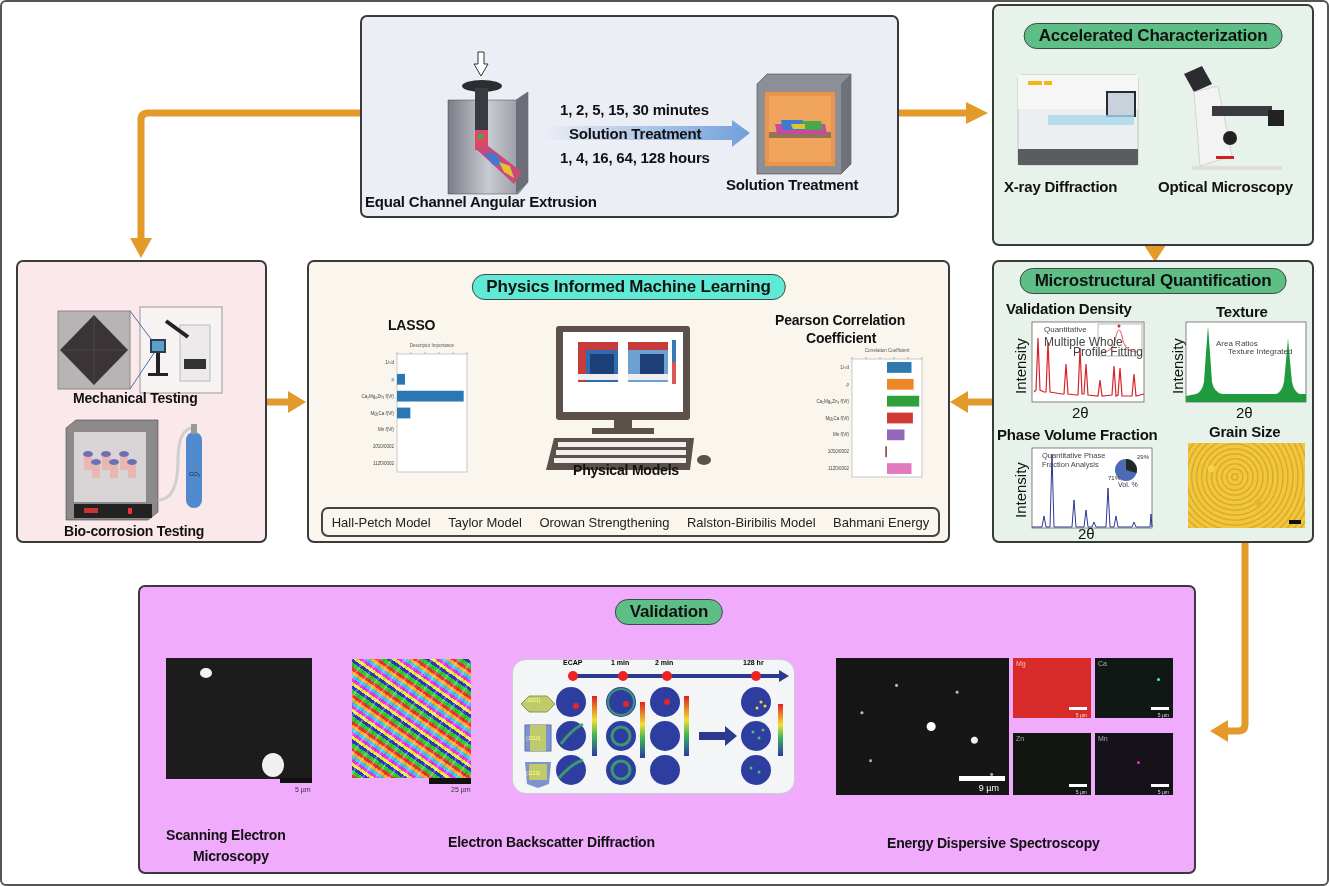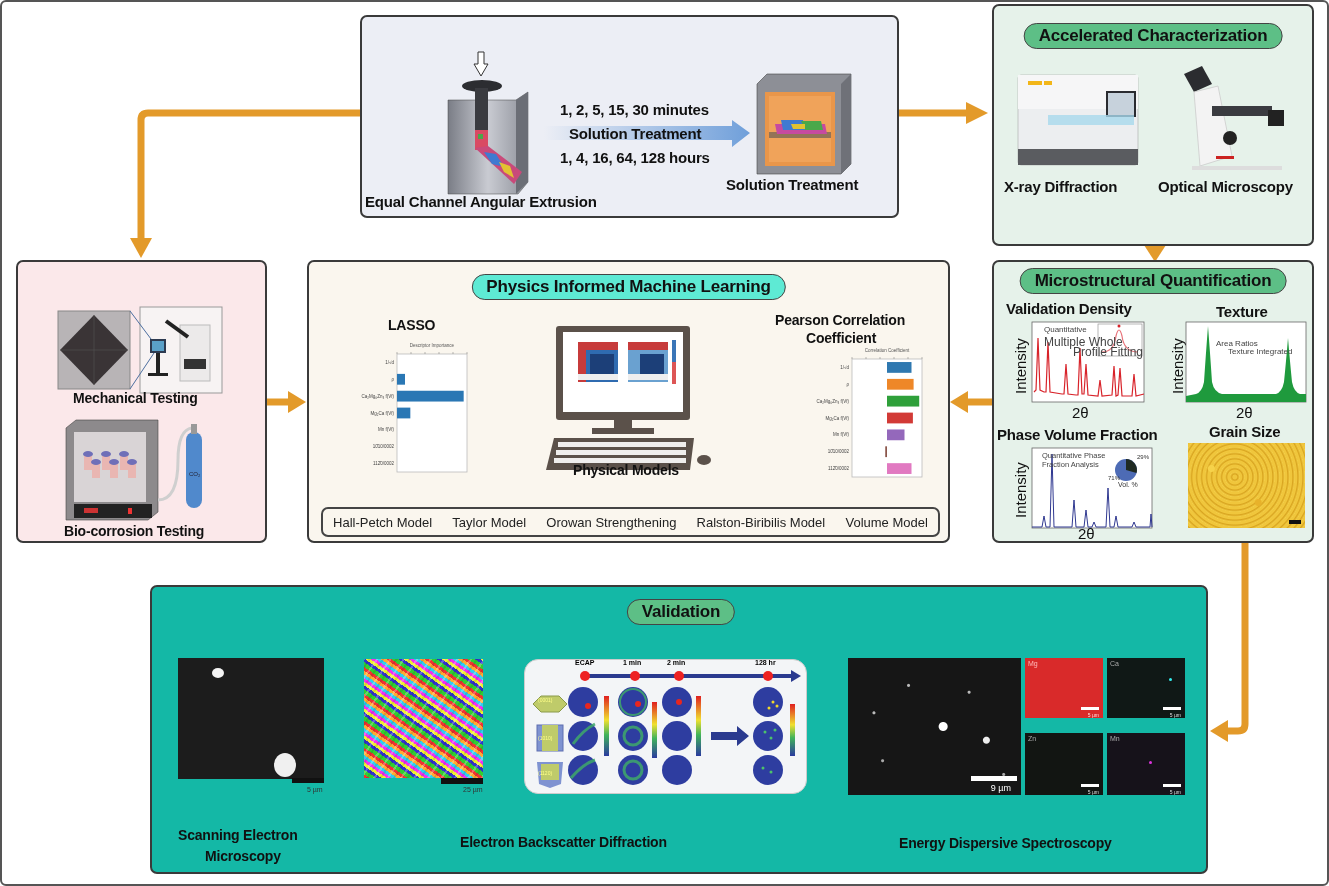--- a/index.html
+++ b/index.html
@@ -260,21 +260,21 @@
       <rect x="111.25" y="99.32000000000001" width="1.75" height="10.788571428571428" fill="#8b564b"></rect>
       <text x="75" y="123.07142857142857" font-size="4.5" text-anchor="end" fill="#444">112̄0/0002</text>
       <rect x="113" y="116.17714285714285" width="24.5" height="10.788571428571428" fill="#e179c1"></rect>
     </svg>
 
   <div class="models-bar" style="left:12px;top:245px;width:619px;height:30px;">
     <span>Hall-Petch Model</span>
     <span>Taylor Model</span>
     <span>Orowan Strengthening</span>
     <span>Ralston-Biribilis Model</span>
-    <span>Volume Model</span>
+    <span>Bahmani Energy</span>
   </div>
 </div>
 
 <div class="panel" style="left:992px;top:260px;width:322px;height:283px;background:#e6f2ea;">
   <div class="pill" style="top:6px;background:#5dbf86;">Microstructural Quantification</div>
 
   <div class="lbl" style="left:12px;top:38px;font-size:15px;">Validation Density</div>
   <div class="ax-label rot" style="left:18px;top:132px;">Intensity</div>
   <svg width="112" height="80" style="left:38px;top:60px;">
     <rect x="0" y="0" width="112" height="80" fill="#fff" stroke="#666" stroke-width="0.8"></rect>
@@ -315,21 +315,21 @@
 
   <div class="lbl" style="left:215px;top:161px;font-size:15px;">Grain Size</div>
   <div class="imgbox" style="left:194px;top:181px;width:117px;height:85px;background:
     radial-gradient(circle at 20% 30%, #f6d24a 0 3px, transparent 4px),
     radial-gradient(circle at 60% 70%, #e8b22a 0 3px, transparent 4px),
     repeating-radial-gradient(circle at 40% 40%, #f0c63c 0 2px, #d9a520 3px, #f4cf48 5px);">
     <div style="position:absolute;right:4px;bottom:4px;width:12px;height:4px;background:#111;"></div>
   </div>
 </div>
 
-<div class="panel" style="left:150px;top:585px;width:1058px;height:289px;background:#14b8a6;">
+<div class="panel" style="left:138px;top:585px;width:1058px;height:289px;background:#f0abfc;">
   <div class="pill" style="top:12px;background:#5dbf86;left:529px;">Validation</div>
 
   <div class="imgbox" style="left:26px;top:71px;width:146px;height:121px;background:#1c1c1c;">
     <div style="position:absolute;left:34px;top:10px;width:12px;height:10px;border-radius:50%;background:#f4f4f4;"></div>
     <div style="position:absolute;left:96px;top:95px;width:22px;height:24px;border-radius:50%;background:#f0f0f0;"></div>
     <div style="position:absolute;right:0;bottom:-4px;width:32px;height:5px;background:#111;"></div>
   </div>
   <div class="scale-text" style="left:155px;top:199px;">5 µm</div>
   <div class="lbl" style="left:26px;top:240px;font-size:14px;">Scanning Electron</div>
   <div class="lbl" style="left:53px;top:261px;font-size:14px;">Microscopy</div>

